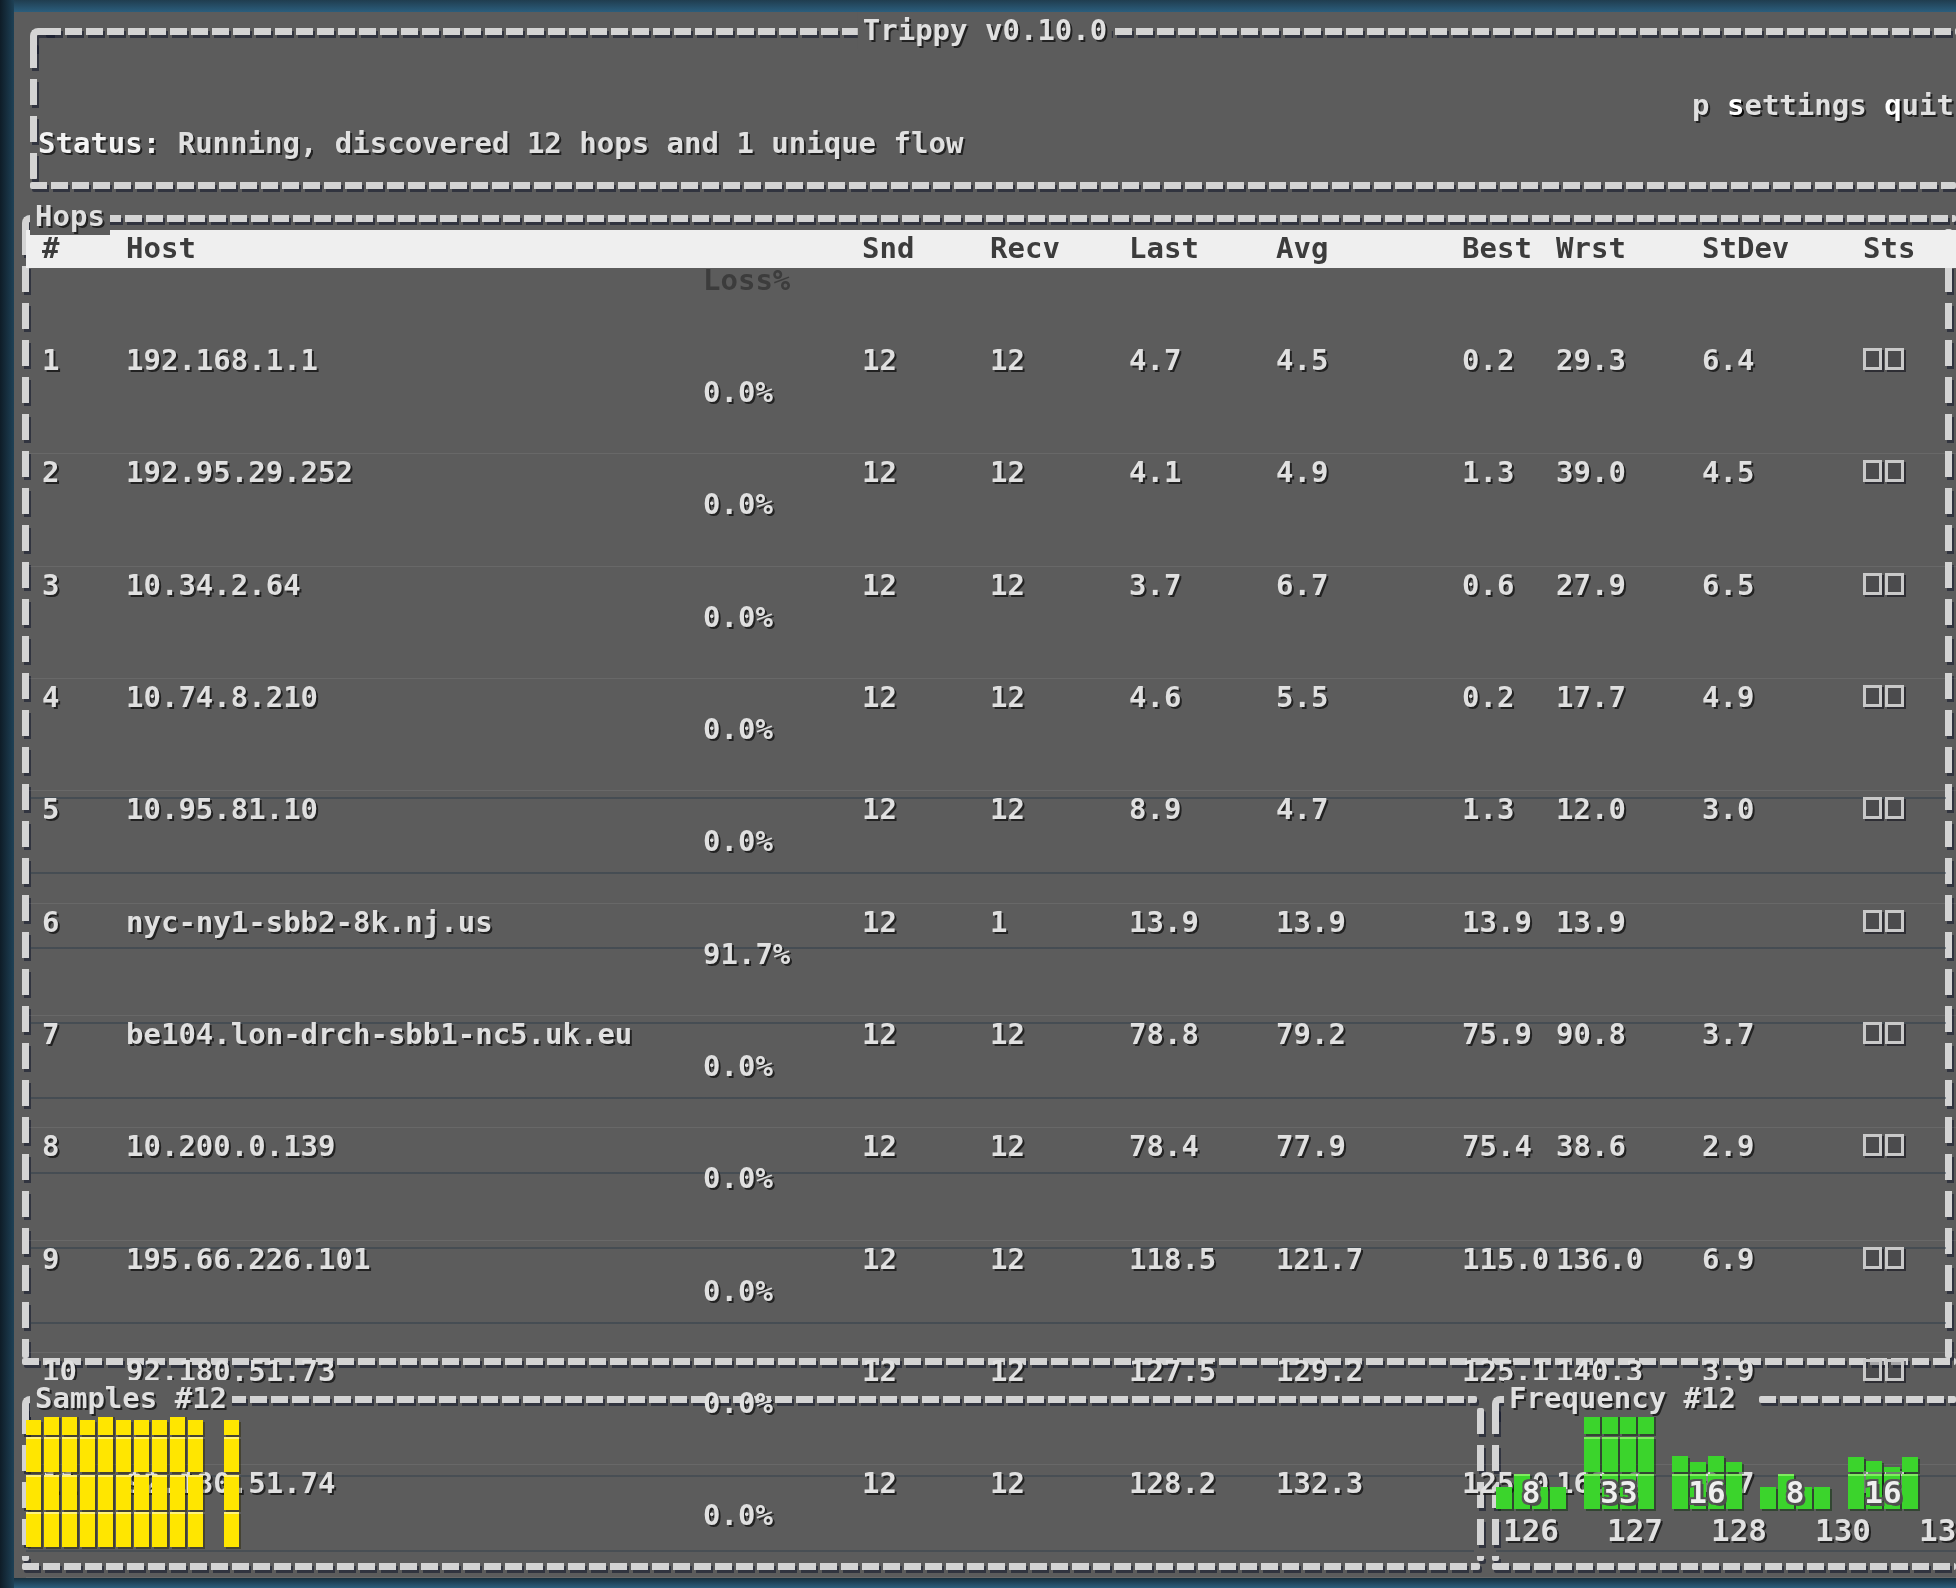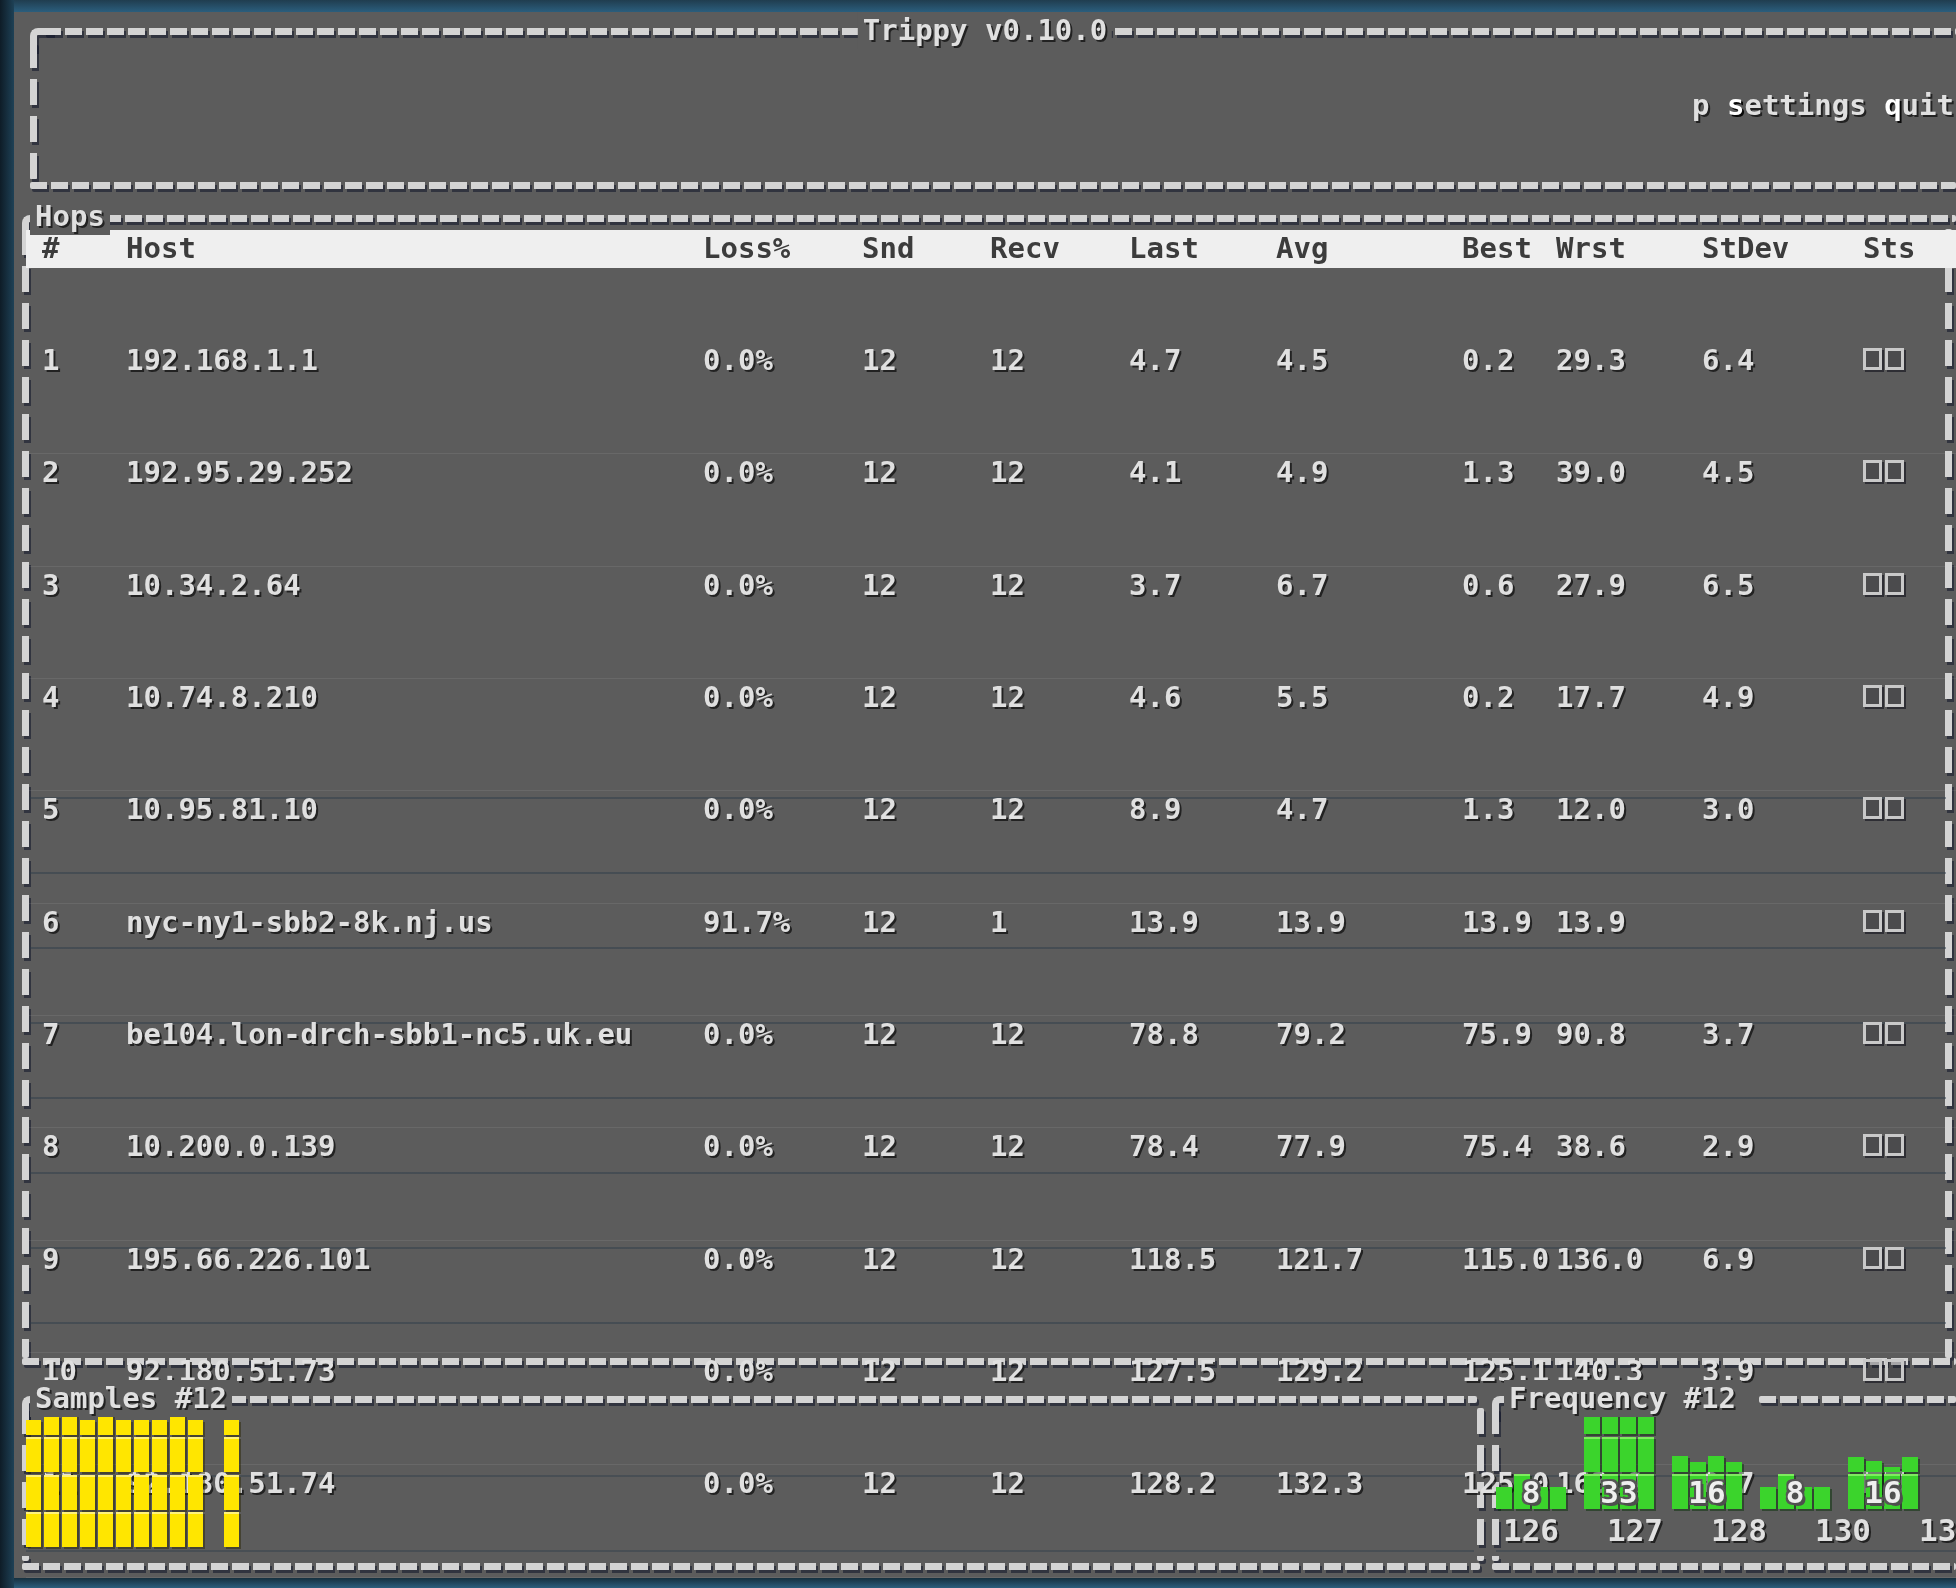--- a/index.html
+++ b/index.html
@@ -30,21 +30,21 @@
   .hline{position:absolute;left:24px;right:0;height:37px;overflow:hidden;}
   .help{position:absolute;right:2px;top:0;}
   .key{color:#ffffff;text-shadow:2px 2px 0 rgba(0,0,0,0.9);}
   
   .thead{position:absolute;left:12px;right:0;top:218px;height:38px;background:#efefef;z-index:2;}
   .thead .c{color:#3c3c3c;text-shadow:none;}
   .tbody{position:absolute;left:12px;right:0;top:256px;z-index:2;}
   .hop-row{position:relative;height:37.33px;}
   .hop-row + .hop-row{border-top:1px solid rgba(220,220,220,0.10);}
   .c{position:absolute;top:0;white-space:pre;}
-  .cn{left:16px;} .ch{left:100px;} .c2{left:677px;} .c3{left:836px;} .c4{left:964px;}
+  .cn{left:16px;} .ch{left:100px;} .c2{left:677px;margin-top:32px;} .c3{left:836px;} .c4{left:964px;}
   .c5{left:1103px;} .c6{left:1250px;} .c7{left:1436px;} .c8{left:1530px;} .c9{left:1676px;} .c10{left:1837px;}
   .sq{display:inline-block;width:13px;height:16px;border:3px solid #c9c9c9;background:rgba(25,25,30,0.25);
     margin-right:3px;box-shadow:2px 2px 0 rgba(10,10,20,0.55);}
   .gridlines{position:absolute;left:15px;right:10px;top:712px;height:630px;
     background:repeating-linear-gradient(180deg,rgba(0,0,0,0) 0 73px,rgba(42,58,72,0.45) 73px 75px);}
   .panelgrid{position:absolute;
     background:repeating-linear-gradient(180deg,rgba(0,0,0,0) 0 73px,rgba(42,58,72,0.40) 73px 75px);}
   
   .samples-chart{position:absolute;left:12px;top:1386px;height:149px;display:flex;align-items:flex-end;gap:3px;z-index:2;}
   .sbar{width:15px;
@@ -73,20 +73,23 @@
 
     <div class="corner" style="left:16px;top:16px;"></div>
     <div class="hb" style="left:30px;right:0;top:16px;"></div>
     <span class="panel-title txt" style="left:50%;top:0;transform:translateX(-50%);position:absolute;">Trippy v0.10.0</span>
     <div class="vb" style="left:16px;top:30px;height:138px;"></div>
     <div class="hb" style="left:16px;right:0;top:170px;"></div>
 
     <div class="hline" style="top:75px;">
       <span class="help txt"><span>p </span><span><span class="key">s</span><span>ettings </span></span><span><span class="key">q</span><span>uit</span></span></span>
     </div>
+    <div class="hline" style="top:113px;">
+      <span class="txt"><span class="lbl">Status:</span> <span>Running, discovered 12 hops and 1 unique flow</span></span>
+    </div>
 
     <div class="corner" style="left:8px;top:203px;"></div>
     <span class="panel-title txt" style="left:16px;top:186px;position:absolute;">Hops</span>
     <div class="hb" style="left:90px;right:0;top:203px;"></div>
     <div class="vb" style="left:8px;top:217px;height:1129px;"></div>
     <div class="vb" style="left:1931px;top:217px;height:1129px;"></div>
     <div class="hb" style="left:8px;right:0;top:1346px;"></div>
     <div class="gridlines"></div>
 
     <div class="thead">

